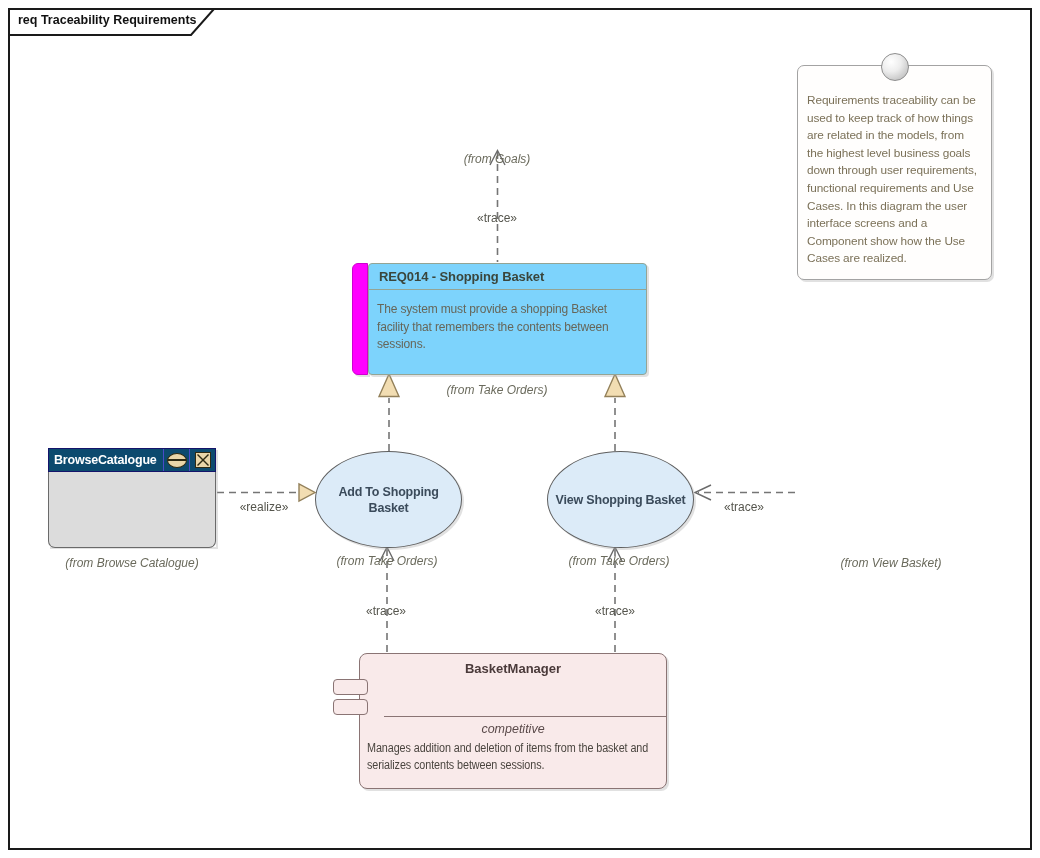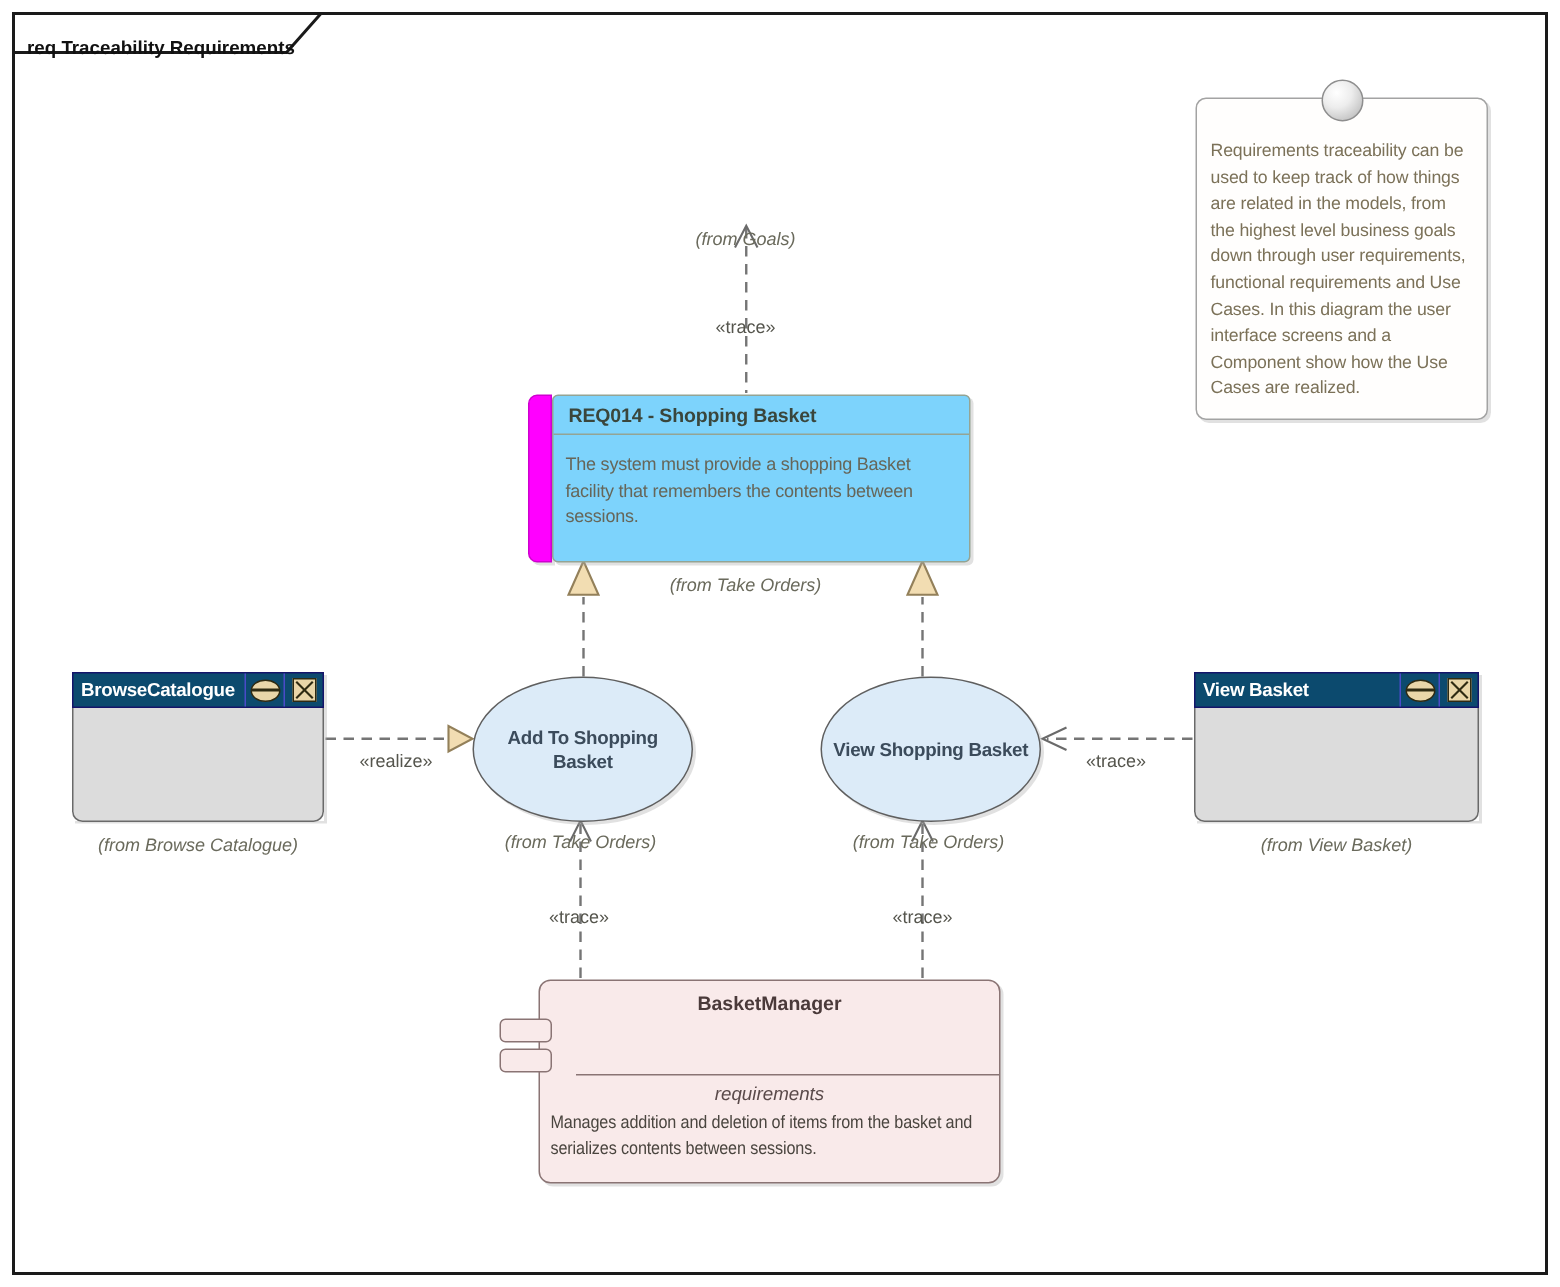--- a/index.html
+++ b/index.html
@@ -4,21 +4,21 @@
 <style>
   html,body{margin:0;padding:0;background:#fff;}
   #stage{
     position:relative;width:1040px;height:858px;background:#ffffff;
     font-family:"Liberation Sans", sans-serif;overflow:hidden;
     -webkit-font-smoothing:antialiased;
   }
   
   .frame{position:absolute;left:8px;top:8px;width:1020px;height:838px;border:2px solid #1a1a1a;}
   .frame-tab-svg{position:absolute;left:8px;top:8px;width:212px;height:28px;}
-  .frame-tab-label{position:absolute;left:18px;top:25px;font-size:12.5px;font-weight:bold;color:#111;}
+  .frame-tab-label{position:absolute;left:18px;top:13px;font-size:12.5px;font-weight:bold;color:#111;}
   
   .from-label{position:absolute;transform:translateX(-50%);font-style:italic;font-size:12px;color:#6a6a5c;white-space:nowrap;}
   .conn-label{position:absolute;transform:translateX(-50%);font-size:12px;color:#55554d;white-space:nowrap;}
   .node-shadow{box-shadow:2px 2px 0 rgba(170,170,170,.35);}
   
   .goal-box{position:absolute;left:352px;top:63px;width:291px;height:86px;background:#edf6ed;
     border:1.5px solid #94a494;border-radius:8px;text-align:center;}
   .goal-stereo{margin-top:8px;font-size:12px;color:#5d6d5d;}
   .goal-name{margin:2px auto 0;max-width:252px;font-size:12.5px;font-weight:bold;color:#41514a;line-height:16px;}
   .battery{position:absolute;right:9px;top:8px;width:32px;height:14px;border:1.5px solid #5d6d5d;
@@ -143,41 +143,24 @@
         <svg class="btn-close" viewBox="0 0 14 14">
           <line x1="1.5" y1="1.5" x2="12.5" y2="12.5" stroke="#2e2a12" stroke-width="1.4"></line>
           <line x1="12.5" y1="1.5" x2="1.5" y2="12.5" stroke="#2e2a12" stroke-width="1.4"></line>
         </svg>
       </div>
     </div>
     <div class="win-body"></div>
   </div>
   <div class="from-label" style="left:132px;top:556px;">(from Browse Catalogue)</div>
 
-  <div class="win node-shadow" style="left:796px;top:448px;width:190px;">
-    <div class="win-titlebar">
-      <div class="win-title">View Basket</div>
-      <div class="win-btncell">
-        <div class="btn-min">
-            <div class="btn-min-line"></div>
-          </div>
-      </div>
-      <div class="win-btncell">
-        <svg class="btn-close" viewBox="0 0 14 14">
-          <line x1="1.5" y1="1.5" x2="12.5" y2="12.5" stroke="#2e2a12" stroke-width="1.4"></line>
-          <line x1="12.5" y1="1.5" x2="1.5" y2="12.5" stroke="#2e2a12" stroke-width="1.4"></line>
-        </svg>
-      </div>
-    </div>
-    <div class="win-body"></div>
-  </div>
   <div class="from-label" style="left:891px;top:556px;">(from View Basket)</div>
 
   <div class="comp-box node-shadow">
     <div class="comp-title">BasketManager</div>
     <div class="comp-tab comp-tab1"></div>
     <div class="comp-tab comp-tab2"></div>
     <div class="comp-sep"></div>
-    <div class="comp-sec">requirements</div>
+    <div class="comp-sec">competitive</div>
     <div class="comp-desc">Manages addition and deletion of items from the basket and serializes contents between sessions.</div>
   </div>
 
 </div>
 
 </body></html>

